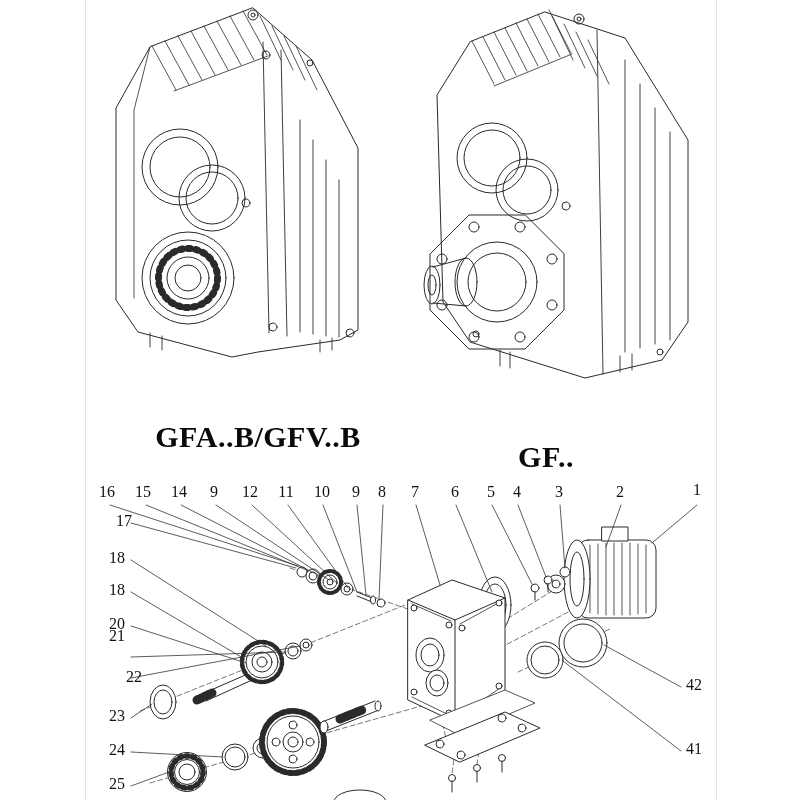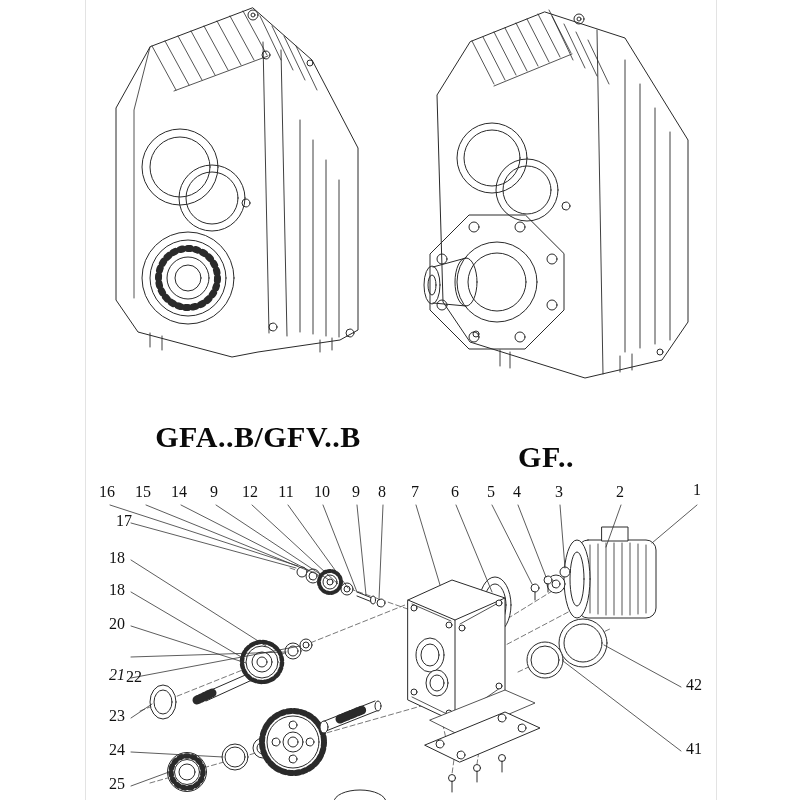--- a/index.html
+++ b/index.html
@@ -359,21 +359,21 @@
   <div class="callout" style="left:491px; top:492px;">5</div>
   <div class="callout" style="left:517px; top:492px;">4</div>
   <div class="callout" style="left:559px; top:492px;">3</div>
   <div class="callout" style="left:620px; top:492px;">2</div>
   <div class="callout" style="left:697px; top:490px;">1</div>
 
   <div class="callout" style="left:124px; top:521px;">17</div>
   <div class="callout" style="left:117px; top:558px;">18</div>
   <div class="callout" style="left:117px; top:590px;">18</div>
   <div class="callout" style="left:117px; top:624px;">20</div>
-  <div class="callout" style="left:117px; top:675px;font-style:italic;">21</div>
+  <div class="callout" style="left:117px; top:636px;">21</div>
   <div class="callout" style="left:134px; top:677px;">22</div>
   <div class="callout" style="left:117px; top:716px;">23</div>
   <div class="callout" style="left:117px; top:750px;">24</div>
   <div class="callout" style="left:117px; top:784px;">25</div>
 
   <div class="callout" style="left:694px; top:685px;">42</div>
   <div class="callout" style="left:694px; top:749px;">41</div>
 
 </div>
 

